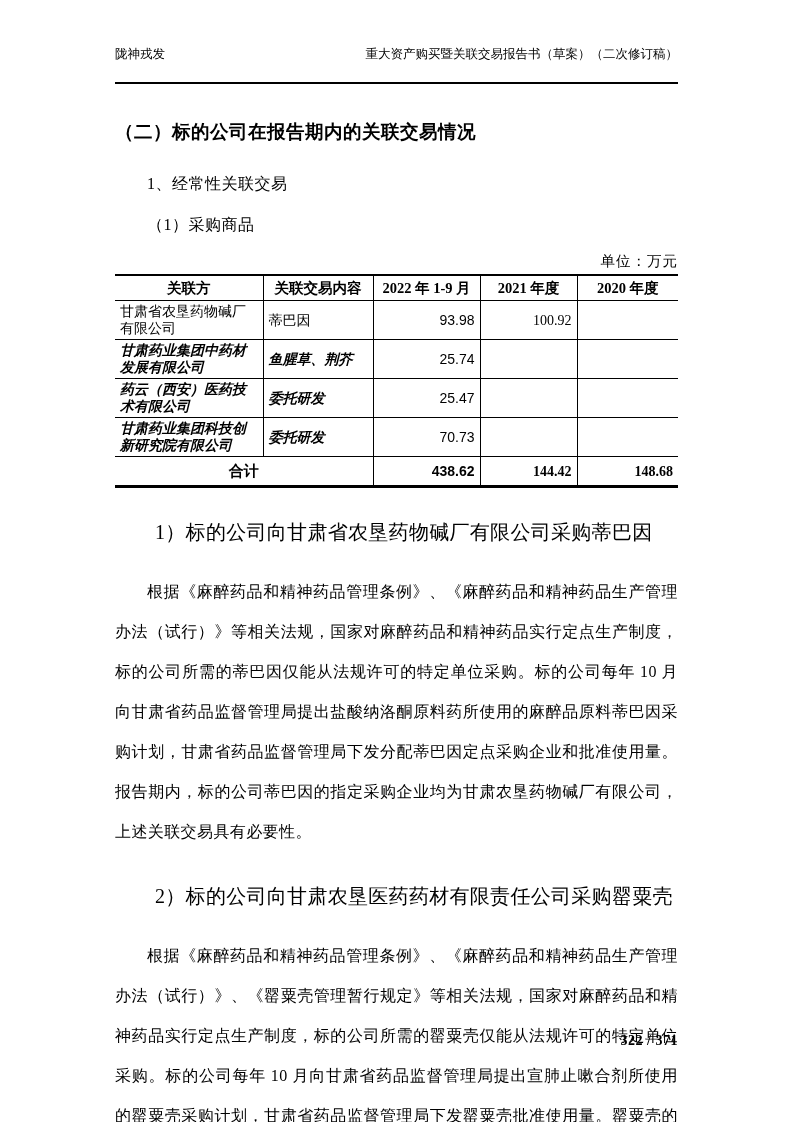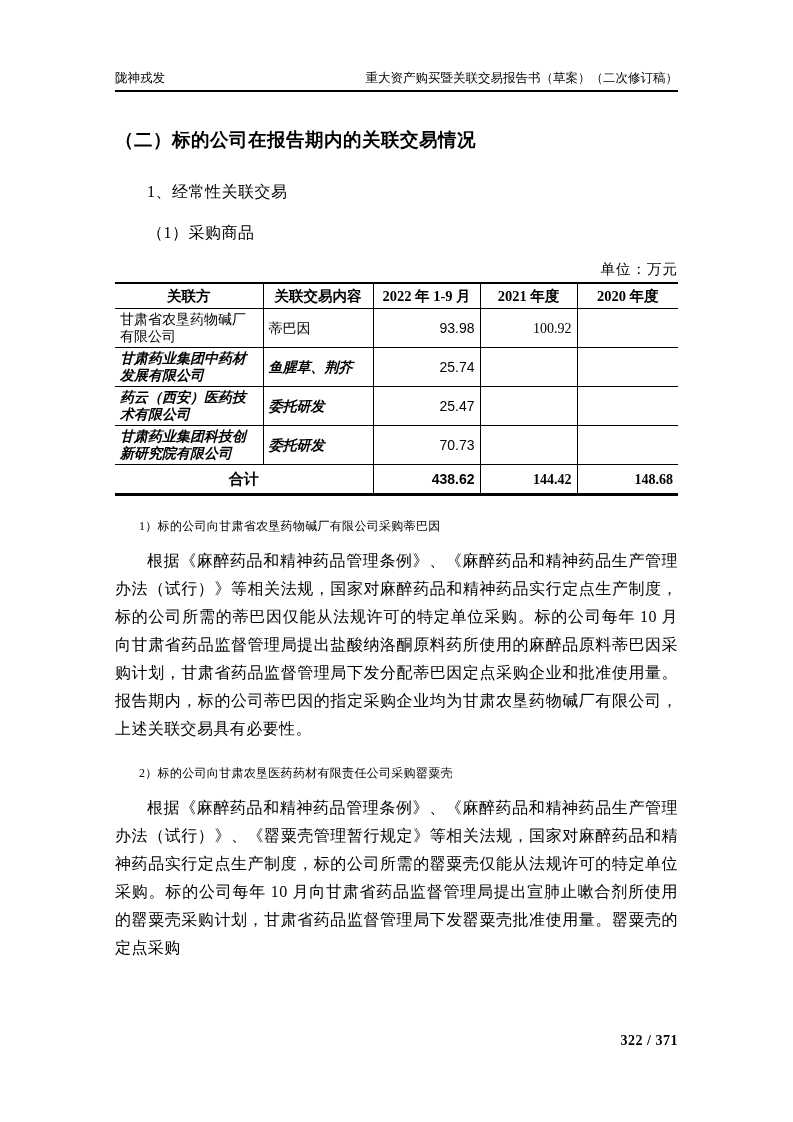--- a/index.html
+++ b/index.html
@@ -16,22 +16,21 @@
   .content { padding: 46px 115px 0 115px; }
 
   
   .page-header {
     display: flex;
     justify-content: space-between;
     align-items: flex-end;
     font-size: 12.5px;
     line-height: 16px;
     border-bottom: 2px solid #000;
-    padding-bottom: 4px;
-    margin-top: 24px;
+    padding-bottom: 20px;
   }
 
   
   .leading-line {
     margin-top: 22px;
     font-size: 16px;
     line-height: 24px;
   }
   .section-heading {
     margin-top: 36px;
@@ -96,30 +95,30 @@
   }
   tr.kai td.txt {
     font-weight: 700;
     font-style: italic;
   }
   tr.total-row td { font-weight: 700; }
   tr.total-row td.label { text-align: center; font-size: 15px; height: 24px; }
 
   
   .item-heading {
-    margin-top: 15px;
-    font-size: 12px;
+    margin-top: 29px;
+    font-size: 20px;
     line-height: 31px;
     text-indent: 2em;
     letter-spacing: 0.3px;
   }
   .para {
-    margin-top: 5px;
+    margin-top: 24px;
     font-size: 16px;
-    line-height: 28px;
+    line-height: 40px;
     text-align: justify;
     text-indent: 2em;
     letter-spacing: 0.4px;
   }
 
   
   .page-footer {
     position: absolute;
     right: 115px;
     top: 1033px;

